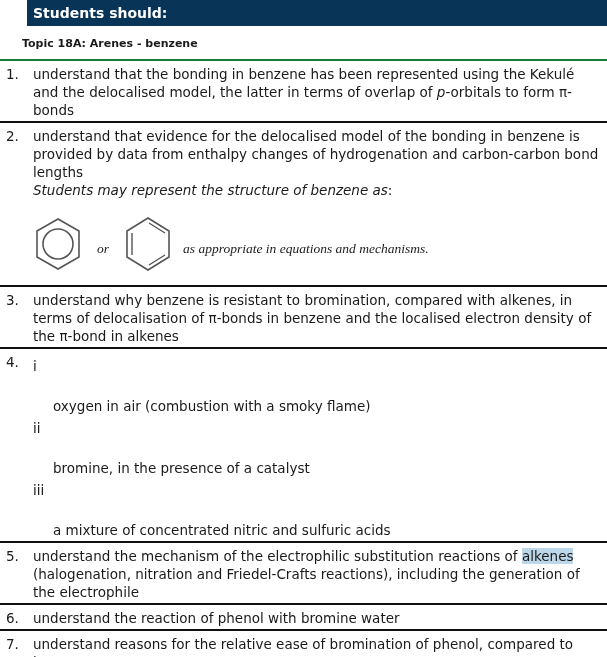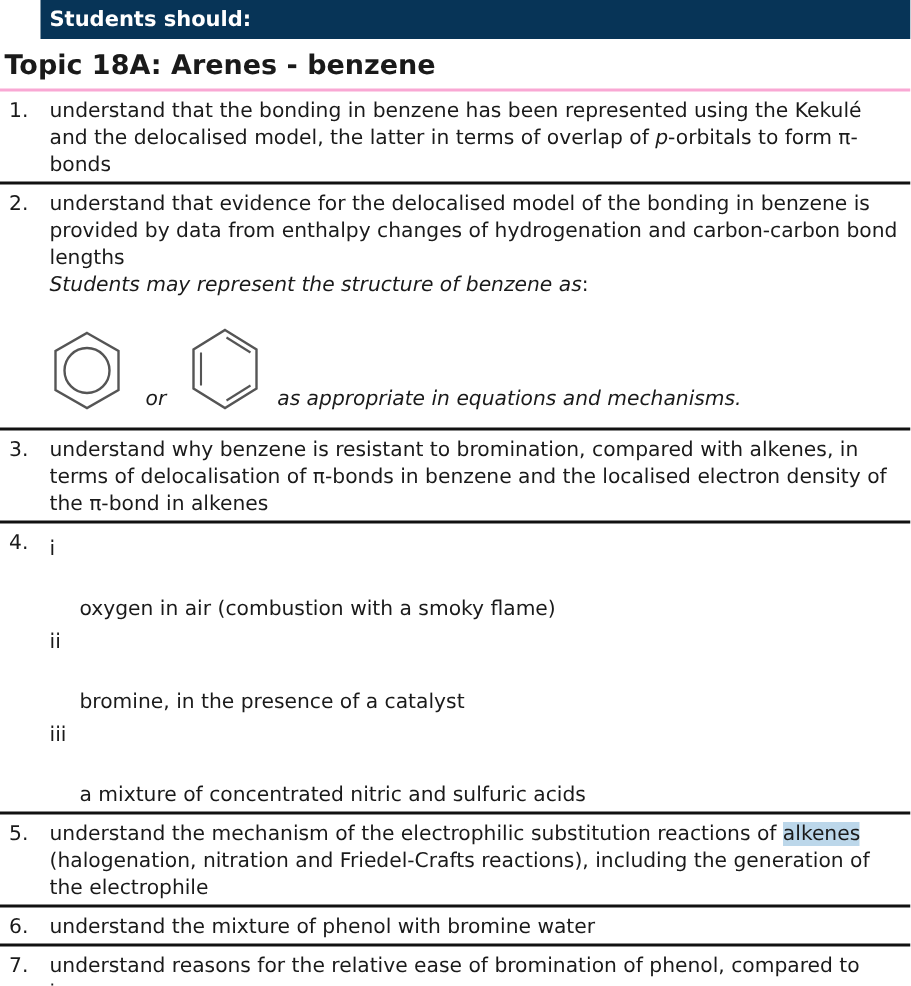--- a/index.html
+++ b/index.html
@@ -1,26 +1,26 @@
 <!DOCTYPE html>
 <html><head>
 <meta charset="utf-8">
 <style>
   html, body { margin:0; padding:0; background:#ffffff; }
   body { width:607px; height:657px; overflow:hidden; font-family:"DejaVu Sans", sans-serif; color:#1a1a1a; }
   .header { background:#073457; color:#ffffff; font-weight:bold; font-size:14px; height:26px; line-height:27px; padding-left:6px;margin-left:27px; }
-  .topic { font-weight:bold; font-size:18px; height:33px; line-height:36px; padding-left:3px; border-bottom:2px solid #f9a8d4; }
+  .topic { font-weight:bold; font-size:11px; height:33px; line-height:36px; padding-left:22px; border-bottom:2px solid #15803d; }
   .row { border-bottom:2px solid #111; padding:4px 8px 2px 6px; font-size:13.5px; line-height:18px; position:relative; }
   .num { position:absolute; left:6px; top:4px; width:24px; }
   .body { margin-left:27px; }
   .sub { display:flex; margin-top:4px; }
   .sub .roman { width:20px; flex:none; }
   .sub .txt { flex:1;margin-top:40px; }
   .note { font-style:italic; }
-  .structs { display:flex; align-items:flex-end; margin-top:14px; height:62px; }
+  .structs { display:flex; align-items:center; margin-top:14px; height:62px;font-family:Liberation Serif, serif; }
   .structs .or { font-style:italic; margin:10px 14px 0 14px; }
   .structs .apt { font-style:italic; margin-left:10px; margin-top:10px; }
   .hl { background:#bcd7ea; }
   i.p { font-style:italic; }
 </style>
 </head>
 <body>
 
 <div class="header">
   <span>Students should:</span>
@@ -79,19 +79,19 @@
   </div>
 </div>
 
 <div class="row">
   <span class="num">5.</span>
   <div class="body"><span>understand the mechanism of the electrophilic substitution reactions  of </span><span class="hl">alkenes</span><span> (halogenation, nitration and Friedel-Crafts reactions),  including the generation of the electrophile</span></div>
 </div>
 
 <div class="row">
   <span class="num">6.</span>
-  <div class="body">understand the mixture of phenol with bromine water</div>
+  <div class="body">understand the reaction of phenol with bromine water</div>
 </div>
 
 <div class="row">
   <span class="num">7.</span>
   <div class="body">understand reasons for the relative ease of bromination of phenol, compared to benzene</div>
 </div>
 
 </body></html>

